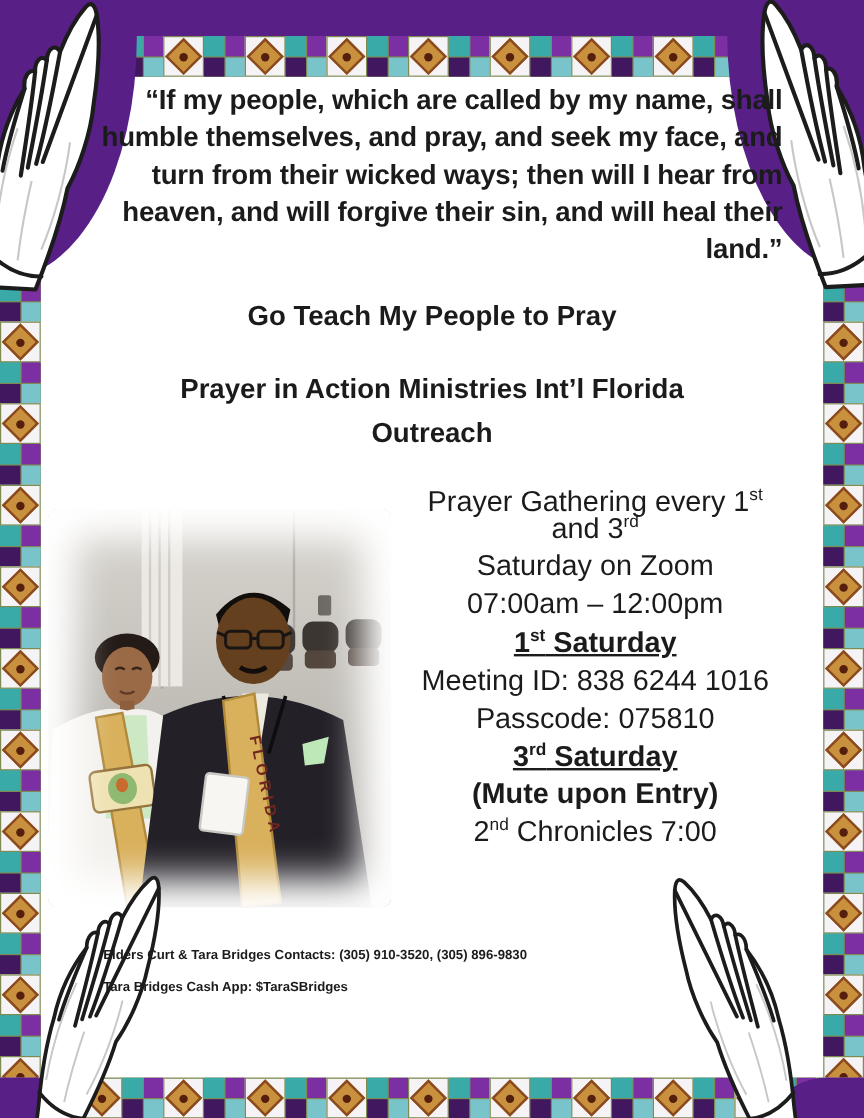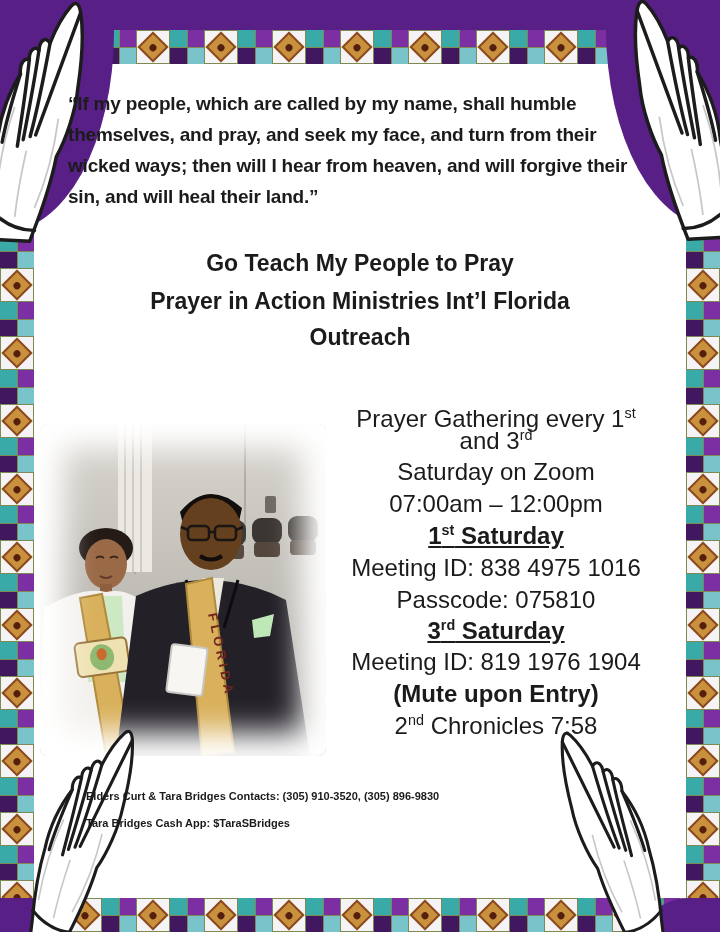--- a/index.html
+++ b/index.html
@@ -34,25 +34,25 @@
 
   
   .hands{position:absolute;z-index:3;pointer-events:none;}
   .hands svg{width:100%;height:100%;display:block;}
   .hands-tl{left:0;top:-8px;width:118px;height:268px;transform:rotate(15deg);transform-origin:50% 18%;}
   .hands-tr{left:600px;top:-8px;width:118px;height:264px;transform:scaleX(-1) rotate(15deg);transform-origin:50% 18%;}
   .hands-bl{left:-6px;top:710px;width:120px;height:232px;transform:rotate(21deg);transform-origin:40% 85%;}
   .hands-br{left:604px;top:712px;width:120px;height:230px;transform:scaleX(-1) rotate(21deg);transform-origin:40% 85%;}
 
   
-  .quote{position:absolute;left:68px;top:88px;width:584px;text-align:left;z-index:4;
-         font-size:19px;line-height:31px;font-weight:bold;letter-spacing:-0.2px;}
+  .quote{position:absolute;left:68px;top:68px;width:584px;text-align:right;z-index:4;
+         font-size:23px;line-height:31px;font-weight:bold;letter-spacing:-0.2px;}
   .title1{position:absolute;left:80px;top:250px;width:560px;text-align:center;z-index:4;
           font-size:23px;font-weight:bold;}
-  .title2{position:absolute;left:100px;top:283px;width:520px;text-align:center;z-index:4;
+  .title2{position:absolute;left:100px;top:306px;width:520px;text-align:center;z-index:4;
           font-size:23px;line-height:36px;font-weight:bold;}
 
   .schedule{position:absolute;left:340px;top:408px;width:312px;text-align:center;z-index:4;
             font-size:24px;line-height:22px;}
   .s-line{margin-bottom:10px;}
   .s-line.tight{margin-bottom:9px;}
   .s-head{font-weight:bold;text-decoration:underline;}
   .s-bold{font-weight:bold;}
   sup.sp{vertical-align:super;font-size:60%;line-height:0;}
 
@@ -742,26 +742,25 @@
       </g>
     </svg>
   </div>
   <div class="photo-vignette"></div>
 
   <div class="schedule">
     <div class="s-line tight"><span>Prayer Gathering every 1</span><sup class="sp">st</sup><span> and 3</span><sup class="sp">rd</sup></div>
     <div class="s-line">Saturday on Zoom</div>
     <div class="s-line">07:00am – 12:00pm</div>
     <div class="s-line"><span class="s-head"><span>1</span><sup class="sp">st</sup><span> Saturday</span></span></div>
-    <div class="s-line">Meeting ID: 838 4975 1016</div>
+    <div class="s-line">Meeting ID: 838 6244 1016</div>
     <div class="s-line tight">Passcode: 075810</div>
     <div class="s-line tight"><span class="s-head"><span>3</span><sup class="sp">rd</sup><span> Saturday</span></span></div>
-    <div class="s-line">Meeting ID: 819 1976 1904</div>
     <div class="s-line s-bold">(Mute upon Entry)</div>
-    <div class="s-line"><span>2</span><sup class="sp">nd</sup><span> Chronicles 7:58</span></div>
+    <div class="s-line"><span>2</span><sup class="sp">nd</sup><span> Chronicles 7:00</span></div>
   </div>
 
   <div class="footer">
     <div class="f1">Elders Curt &amp; Tara Bridges Contacts: (305) 910-3520, (305) 896-9830</div>
     <div class="f2">Tara Bridges Cash App: $TaraSBridges</div>
   </div>
 
 </div>
 
 </body></html>

